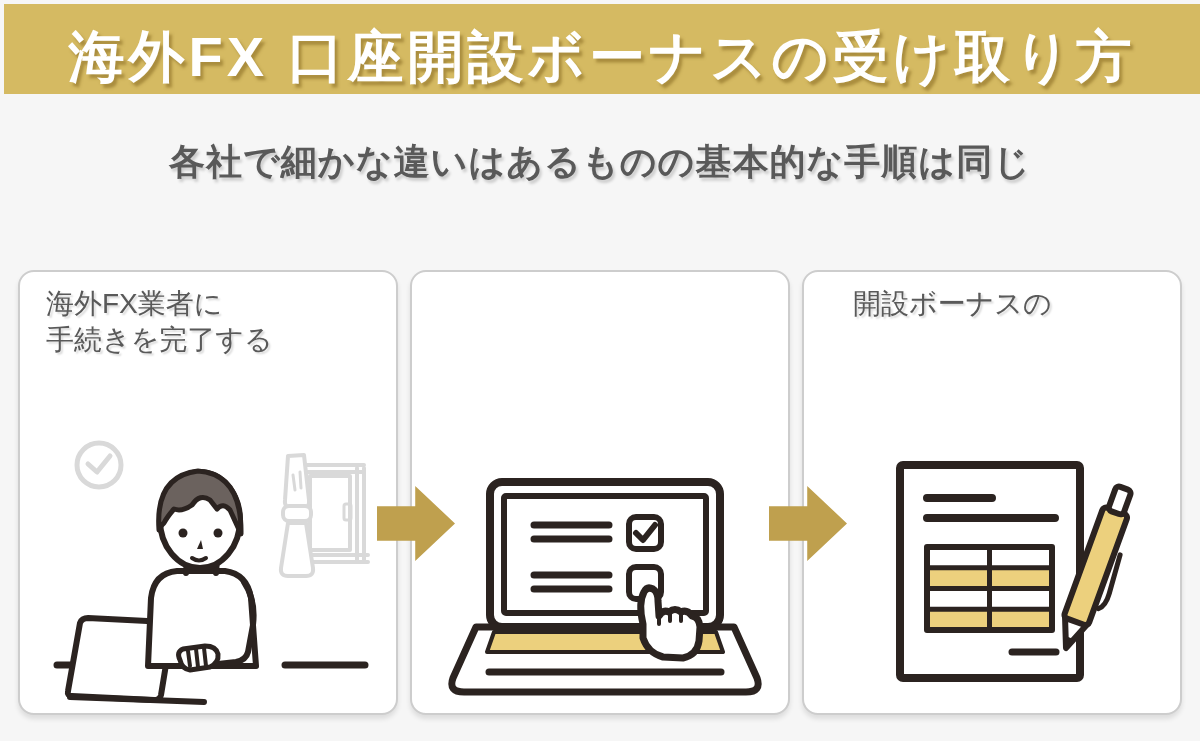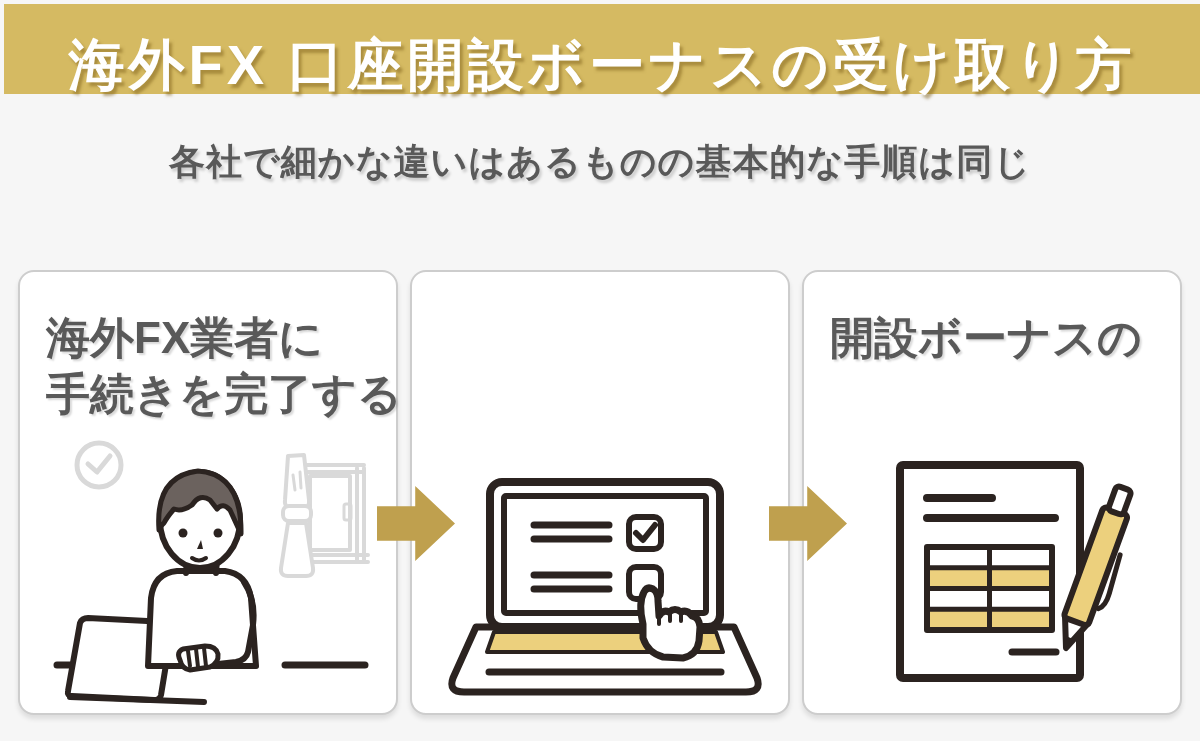--- a/index.html
+++ b/index.html
@@ -12,21 +12,21 @@
     width:1200px; height:741px;
     background: var(--page_bg, #f6f6f6);
     overflow:hidden;
   }
   .banner {
     position:absolute; left:4px; top:4px; width:1196px; height:90px;
     background: var(--banner_gold, #d5ba62);
     text-align:center;
   }
   .banner h1 {
-    margin:16px; line-height:90px;
+    margin:8px; line-height:90px;
     font-size:56px; font-weight:800; letter-spacing:4px;
     color: var(--title_text, #ffffff);
     text-shadow: 3px 4px 3px rgba(125,95,25,0.5);
     white-space:nowrap;
   }
   .subtitle {
     position:absolute; left:0; top:138px; width:1200px; margin:0;
     text-align:center;
     font-size:36px; font-weight:800; letter-spacing:1px;
     color: var(--heading_gray, #595959);
@@ -36,24 +36,24 @@
   .card {
     position:absolute; top:270px; width:380px; height:445px;
     background: var(--card_bg, #ffffff);
     border:2px solid var(--card_border, #cdcdcd);
     border-radius:16px;
     box-sizing:border-box;
     box-shadow: 0 4px 5px rgba(0,0,0,0.10);
   }
   .card.c1 { left:18px; }
   .card.c2 { left:410px; }
-  .card.c3 { left:802px; }
+  .card.c3 { left:802px;padding-left:23px; }
   .card h2 {
-    margin:38px 0 0 26px;
-    font-size:44px; font-weight:700; line-height:1.28;
+    margin:14px 0 0 26px;
+    font-size:28px; font-weight:400; line-height:1.28;
     color: var(--heading_gray, #595959);
     text-shadow: 2px 2px 2px rgba(0,0,0,0.15);
   }
   .card h2 span { display:block; white-space:nowrap; }
   .illu { position:absolute; left:0; display:block; }
   .illu.i1 { top:148px; }
   .illu.i2, .illu.i3 { top:168px; }
   .arrow {
     position:absolute; top:486px; width:78px; height:75px;
     background: var(--arrow_gold, #bfa04e);

